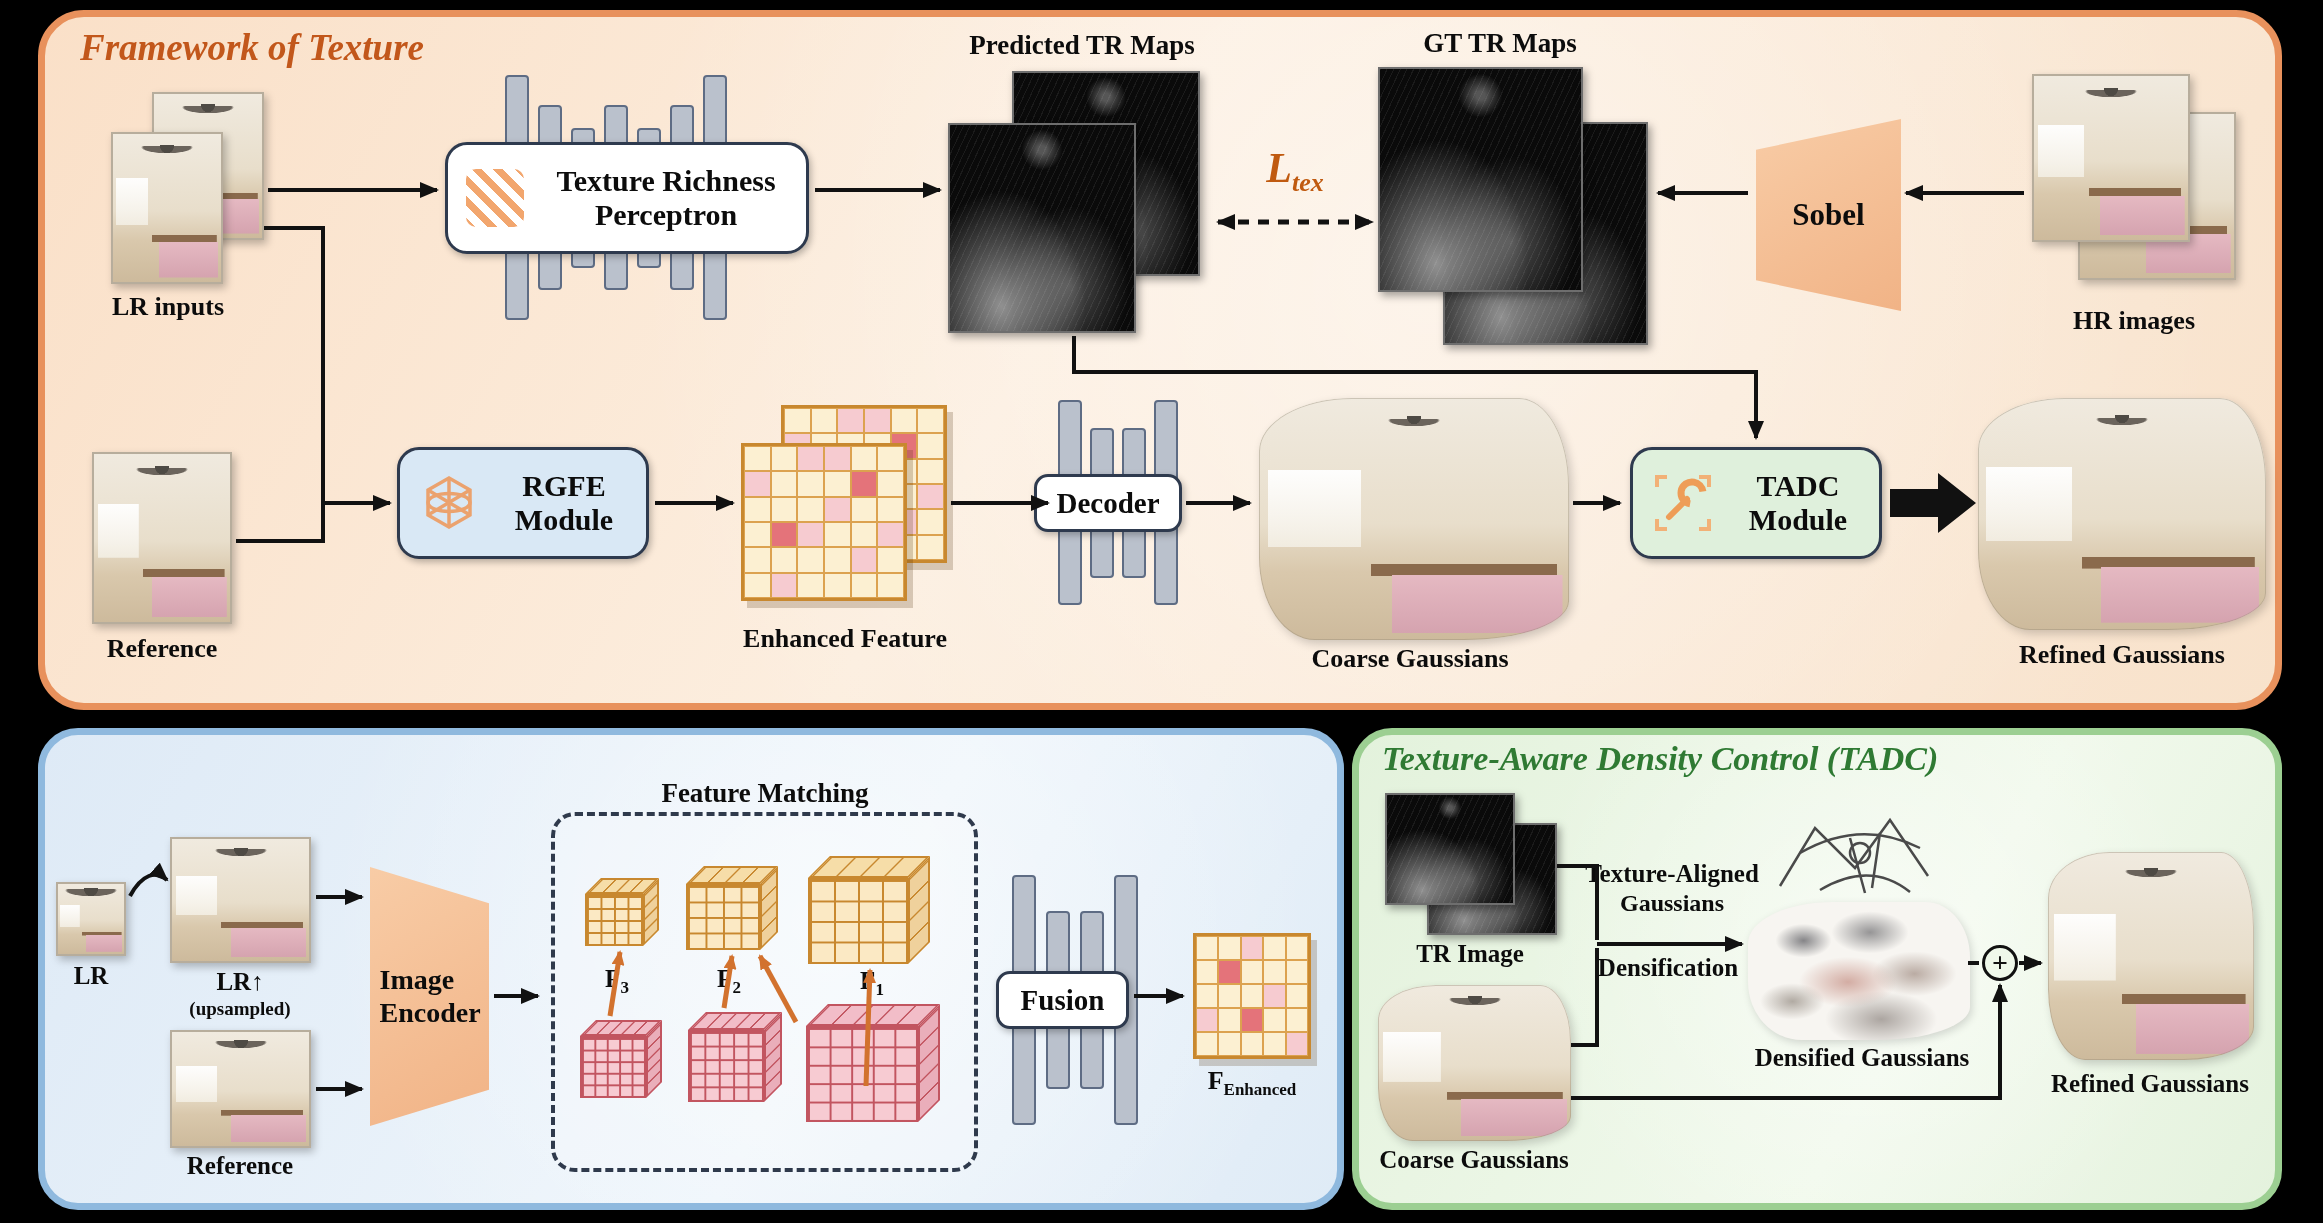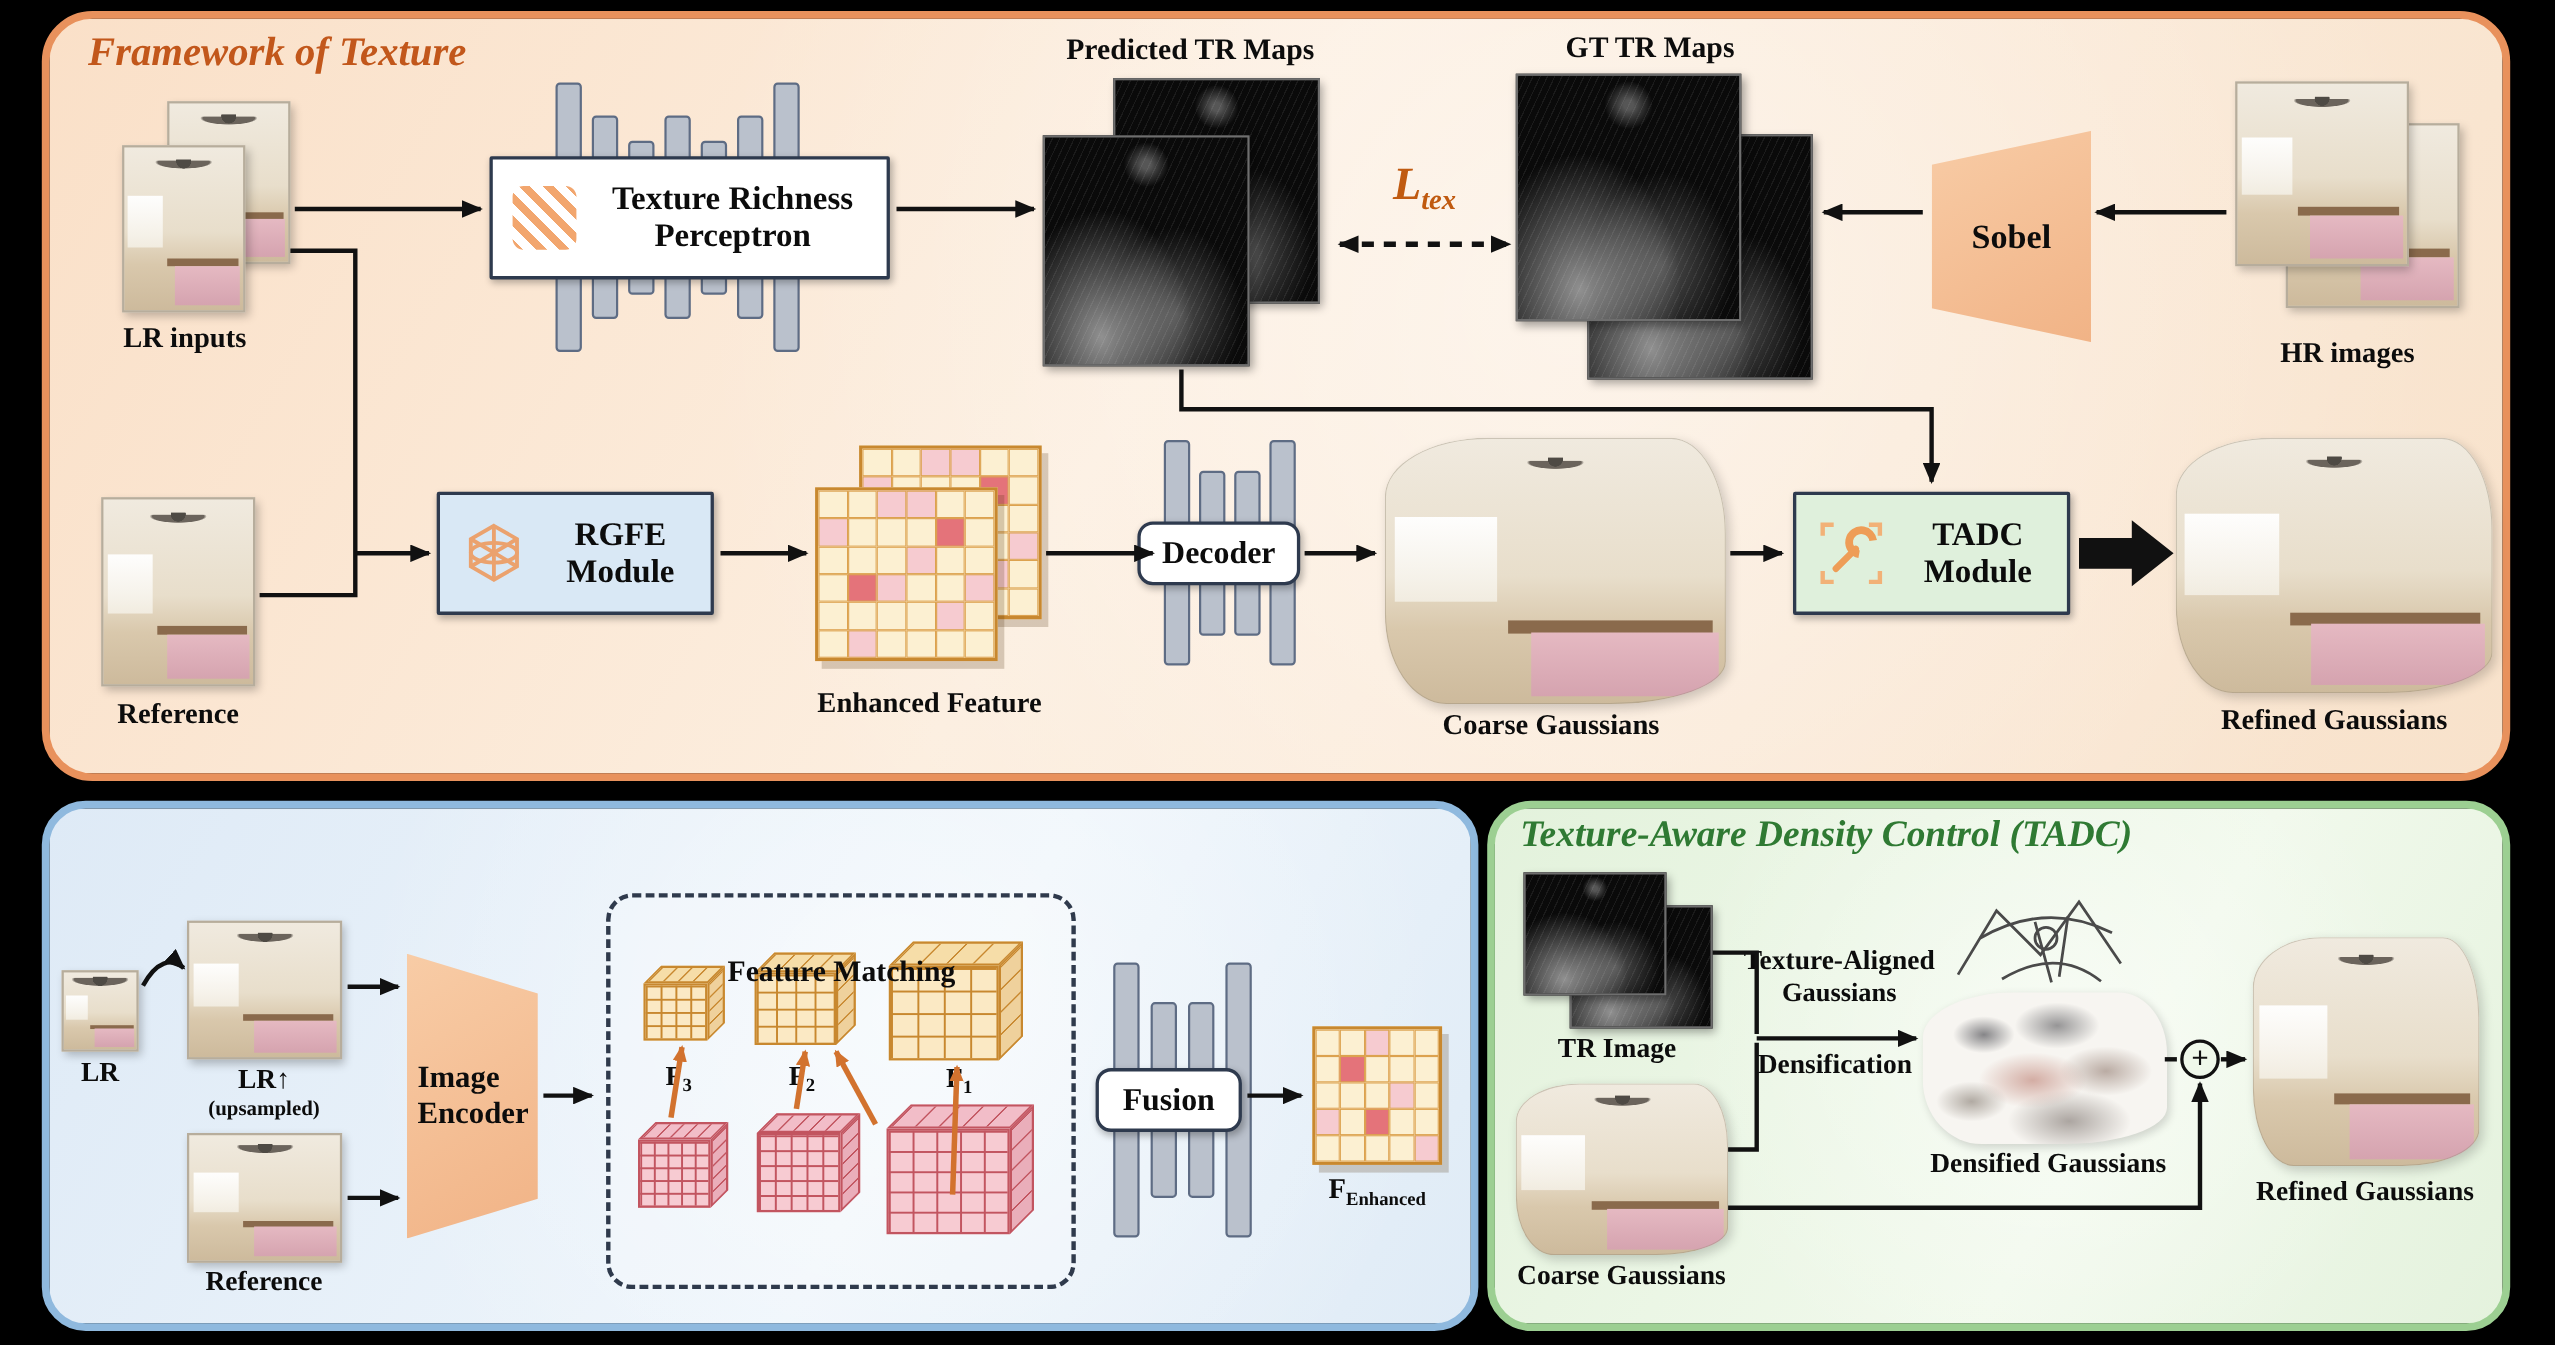--- a/index.html
+++ b/index.html
@@ -63,21 +63,21 @@
     box-shadow: 2px 3px 8px rgba(0,0,0,.15); }
 
   
   .bar { position: absolute; width: 24px; background: #BAC1CC; border: 2px solid #5E6C84;
          border-radius: 4px; z-index: 1; }
 
   
   .box { position: absolute; background: #fff; border: 3px solid #2E3A4E; border-radius: 14px;
          display: flex; align-items: center; justify-content: center; z-index: 2;
          box-shadow: 2px 3px 7px rgba(0,0,0,.28); }
-  .module { gap: 20px; padding: 0 18px; border-radius: 2px; }
+  .module { gap: 20px; padding: 0 18px; border-radius: 22px; }
   .box-label { flex: 1; text-align: center; font-weight: bold; line-height: 1.12; color: #0c0c0c; }
   .stripes-icon { width: 58px; height: 58px; border-radius: 10px; flex: none;
     background: repeating-linear-gradient(45deg, #F2A66E 0 7px, #FFFFFF 7px 15px); }
 
   
   .trapezoid { position: absolute; display: flex; align-items: center; justify-content: center;
     font-weight: bold; color: #0c0c0c; z-index: 2;
     background: linear-gradient(150deg, #F8CCA6, #F1B386); }
   #sobel-shape { clip-path: polygon(100% 0, 0 16%, 0 84%, 100% 100%); }
   #image-encoder-shape { clip-path: polygon(0 0, 100% 14%, 100% 86%, 0 100%); }
@@ -295,21 +295,21 @@
   <div class="lbl" style="left:240px;top:998px;font-size:19px">(upsampled)</div>
 
   <div class="photo" style="left:170px;top:1030px;width:141px;height:118px"></div>
   <div class="lbl" style="left:240px;top:1152px;font-size:25px">Reference</div>
 
   <div id="image-encoder-shape" class="trapezoid" style="left:370px;top:867px;width:119px;height:259px;font-size:28px;line-height:1.15">
     <span style="max-width:100px;text-align:left">Image Encoder</span>
   </div>
 
   <div id="fm-box" style="left:551px;top:812px;width:427px;height:360px"></div>
-  <div class="lbl" style="left:765px;top:868px;font-size:27px">Feature Matching</div>
+  <div class="lbl" style="left:765px;top:778px;font-size:27px">Feature Matching</div>
 
   <div class="cube orange" style="left:585px;top:878px;--w:58px;--h:52px;--d:16px">
     <div class="cf top"></div>
       <div class="cf side"></div>
       <div class="cf front"></div>
   </div>
   <div class="cube orange" style="left:686px;top:866px;--w:74px;--h:66px;--d:18px">
     <div class="cf top"></div>
       <div class="cf side"></div>
       <div class="cf front"></div>

